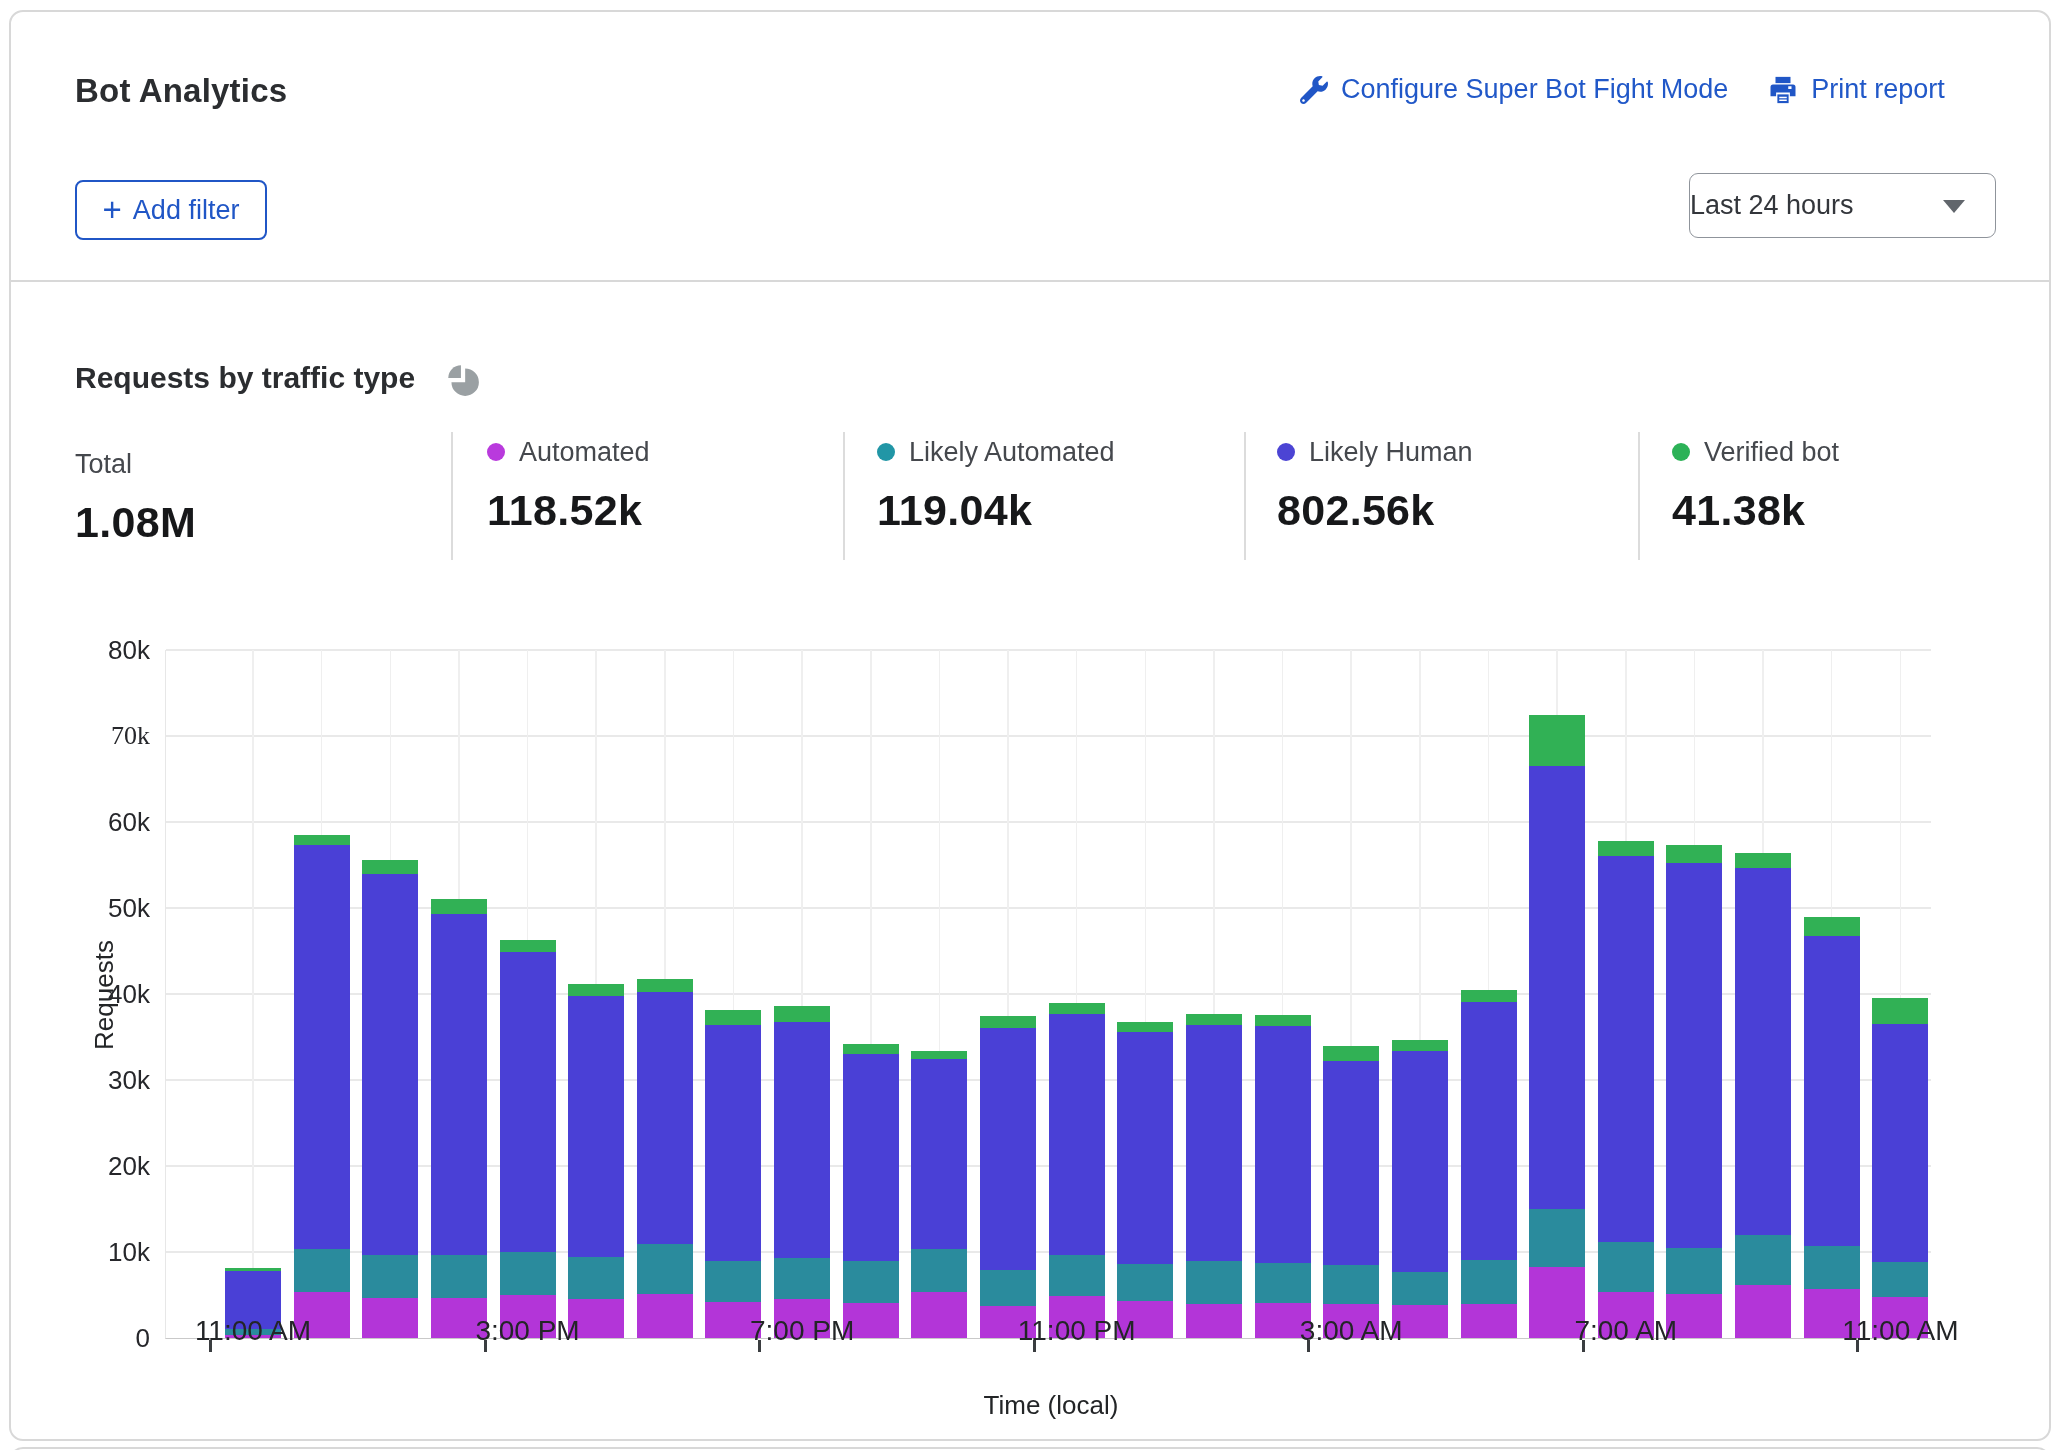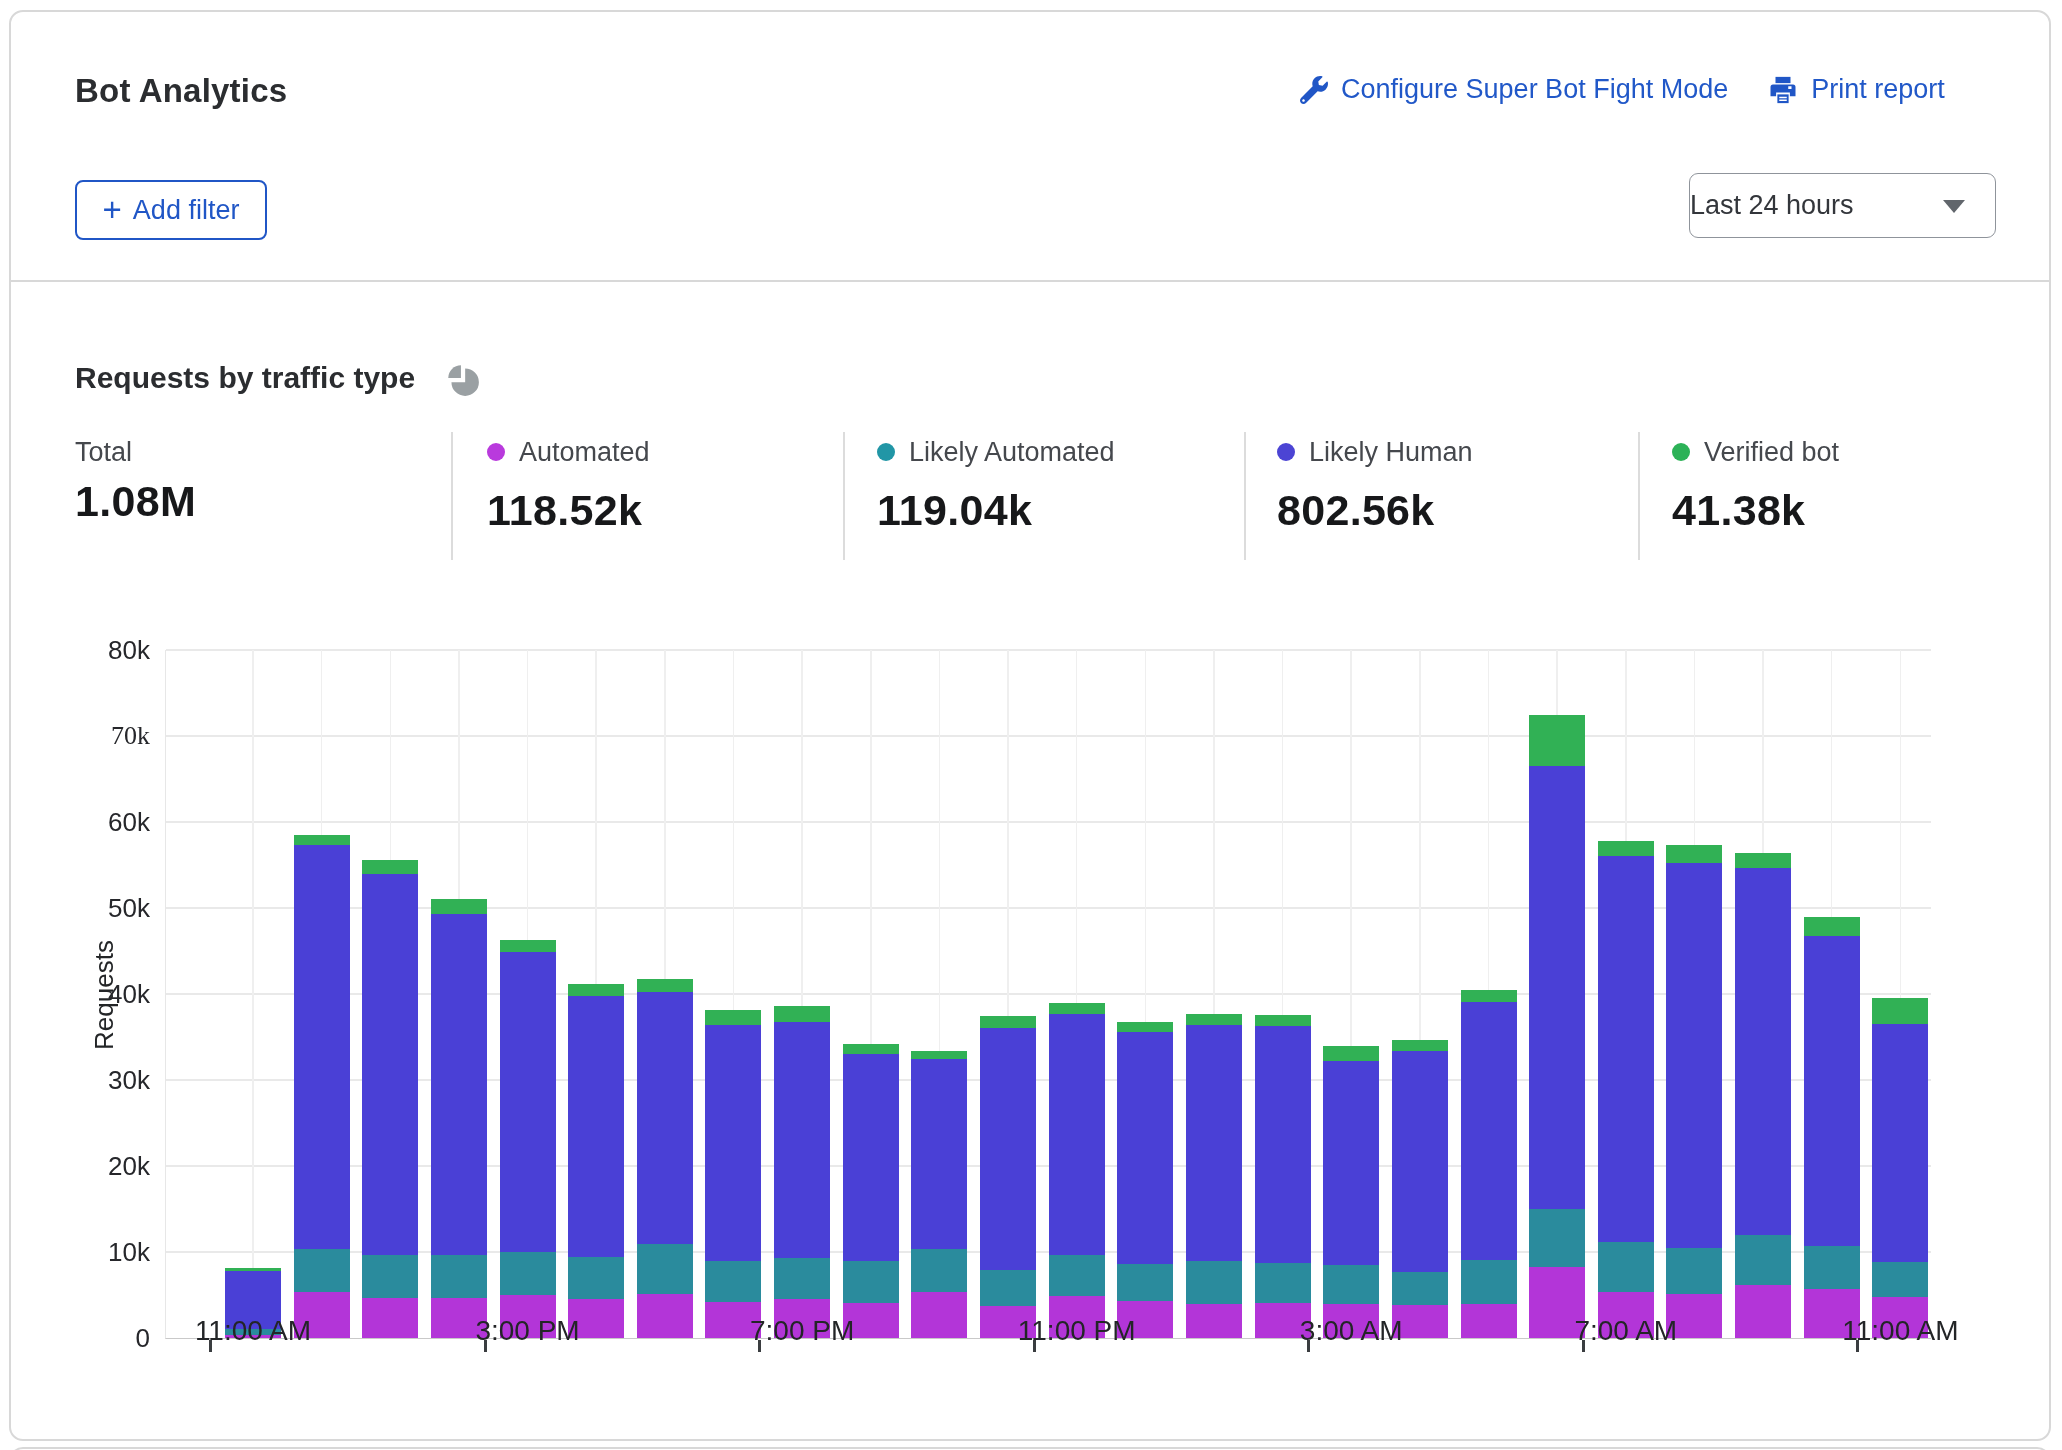--- a/index.html
+++ b/index.html
@@ -117,21 +117,21 @@
 <div class="abs section-title-row">
   <span class="section-title">Requests by traffic type</span>
   <span style="display:inline-flex;margin-top:2px;">
     <svg width="38" height="38" viewBox="0 0 36 36">
       <path fill="#9aa0a3" d="M21 21 L21 8 A13 13 0 1 1 8 21 Z"></path>
       <path fill="#9aa0a3" d="M17 17 L17 5 A12 12 0 0 0 5 17 Z"></path>
     </svg>
   </span>
 </div>
 
-<div class="abs stat-col" style="left:75px;top:436px;gap:9px;">
+<div class="abs stat-col" style="left:75px;top:448px;">
   <div class="stat-head">
       <span class="stat-label">Total</span>
     </div>
   <div class="stat-value">1.08M</div>
 </div>
 <div class="abs vdiv" style="left:451px;"></div>
 <div class="abs stat-col" style="left:487px;top:436px;">
   <div class="stat-head">
     <span class="dot" style="background: rgb(185, 58, 221);"></span>
     <span class="stat-label">Automated</span>
@@ -158,20 +158,21 @@
 <div class="abs stat-col" style="left:1672px;top:436px;">
   <div class="stat-head">
     <span class="dot" style="background: rgb(44, 178, 87);"></span>
     <span class="stat-label">Verified bot</span>
   </div>
   <div class="stat-value">41.38k</div>
 </div>
 
 <div id="plot" class="abs">
   <div class="ylab">Requests</div>
+  <div class="xlab">Time (local)</div>
 <div class="ytick" style="top: 673px;">0</div>
     <div class="hgrid" style="top: 601.25px;"></div>
     <div class="ytick" style="top: 587px;">10k</div>
     <div class="hgrid" style="top: 515.25px;"></div>
     <div class="ytick" style="top: 501px;">20k</div>
     <div class="hgrid" style="top: 429.25px;"></div>
     <div class="ytick" style="top: 415px;">30k</div>
     <div class="hgrid" style="top: 343.25px;"></div>
     <div class="ytick" style="top: 329px;">40k</div>
     <div class="hgrid" style="top: 257.25px;"></div>

